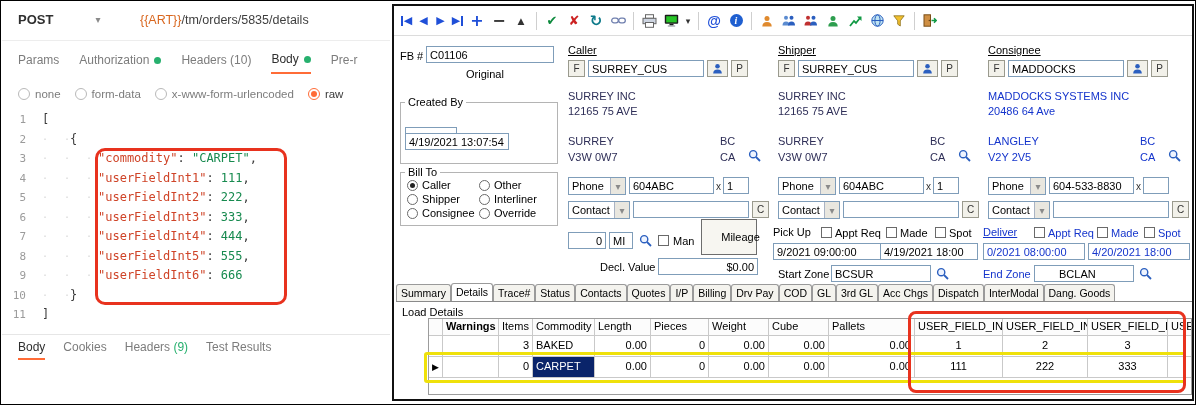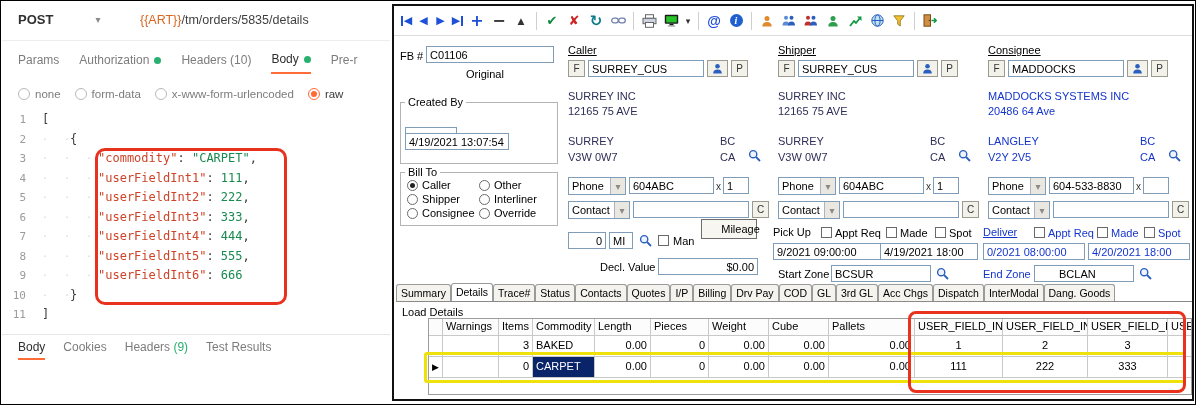--- a/index.html
+++ b/index.html
@@ -94,21 +94,21 @@
 
   .tabbar { position:absolute; left:2px; top:276px; width:796px; height:20px; border-bottom:1px solid #8a8a8a; display:flex; align-items:flex-end; overflow:hidden; }
   .tab { border:1px solid #9a9a9a; border-bottom:none; background:#f4f3ee; font-size:10.5px; padding:2px 4px; border-radius:3px 3px 0 0; height:17px; white-space:nowrap; cursor:pointer; flex:none; }
   .tab.active { background:#fff; height:19px; position:relative; z-index:2; margin-bottom:-1px; }
 
   .grid { position:absolute; left:34px; top:312px; width:764px; height:77px; border:1px solid #9c9c9c; background:#fff; font-size:11px; overflow:hidden; }
   .grow { display:flex; height:21px; }
   .grow.ghead { height:17px; background:#fcfcfc; }
   .gc { border-right:1px solid #c9c9c9; border-bottom:1px solid #c9c9c9; padding:1px 3px; overflow:hidden; white-space:nowrap; flex:none; line-height:17px; }
   .ghead .gc { line-height:13px; }
-  .c0{width:14px;} .c1{width:56px;} .c2{width:34px;} .c3{width:62px;} .c4{width:56px;}
+  .c0{width:14px;} .c1{width:56px;font-weight:bold;} .c2{width:34px;} .c3{width:62px;} .c4{width:56px;}
   .c5{width:58px;} .c6{width:60px;} .c7{width:60px;} .c8{width:86px;}
   .c9{width:88px;} .c10{width:85px;} .c11{width:80px;} .c12{width:25px;}
   .selcell { background:#0a246a; color:#fff; }
   .rowmarker { font-family:"DejaVu Sans", sans-serif; font-size:9px; }
 
   .hl-yellow { position:absolute; left:30px; top:346px; width:762px; height:31px; border:3px solid #efe10a; border-radius:3px; z-index:29; pointer-events:none; }
   .hl-red { position:absolute; left:514px; top:305px; width:278px; height:82px; border:3px solid #e8321e; border-radius:8px; z-index:30; pointer-events:none; }
 </style>
 </head>
 <body>
@@ -450,21 +450,21 @@
     <div class="field a-r" style="left:174px; top:226px; width:38px;">0</div>
     <div class="field" style="left:215px; top:226px; width:24px;">MI</div>
     <span class="iconbtn" style="left:243px; top:227px;">
         <svg width="13" height="13" viewBox="0 0 13 13">
           <circle cx="5.2" cy="5.2" r="3.6" fill="#eef4ff" stroke="#2b5fbf" stroke-width="1.4"></circle>
           <line x1="8" y1="8" x2="12" y2="12" stroke="#2b5fbf" stroke-width="1.8"></line>
         </svg>
       </span>
     <span class="cb" style="left:264px; top:229px;"></span>
     <span class="lbl" style="left:279px; top:229px;">Man</span>
-    <span class="pushbtn" style="left:307px; top:213px; width:56px; height:20px;padding-left:23px;">Mileage</span>
+    <span class="pushbtn" style="left:307px; top:213px; width:56px; height:36px;padding-left:23px;">Mileage</span>
 
     <span class="lbl" style="left:206px; top:255px;">Decl. Value</span>
     <div class="field a-r" style="left:264px; top:252px; width:100px;">$0.00</div>
 
     <span class="lbl" style="left:379px; top:220px;">Pick Up</span>
     <span class="cb" style="left:427px; top:221px;"></span>
     <span class="lbl" style="left:441px; top:221px;">Appt Req</span>
     <span class="cb" style="left:492px; top:221px;"></span>
     <span class="lbl" style="left:506px; top:221px;">Made</span>
     <span class="cb" style="left:541px; top:221px;"></span>

